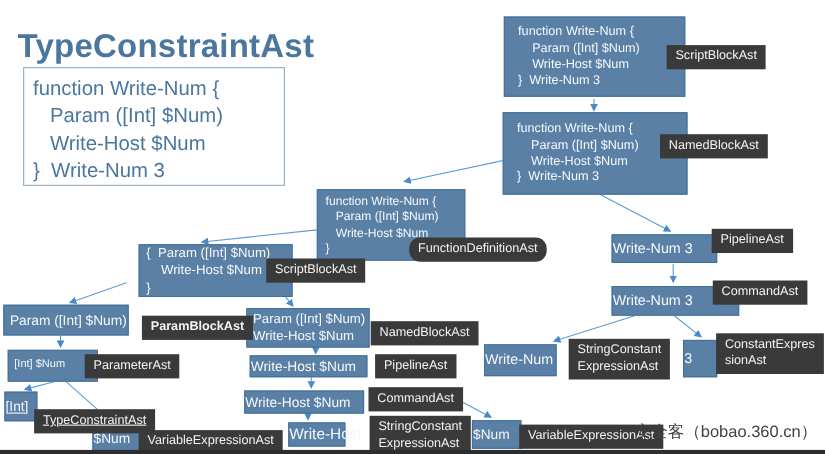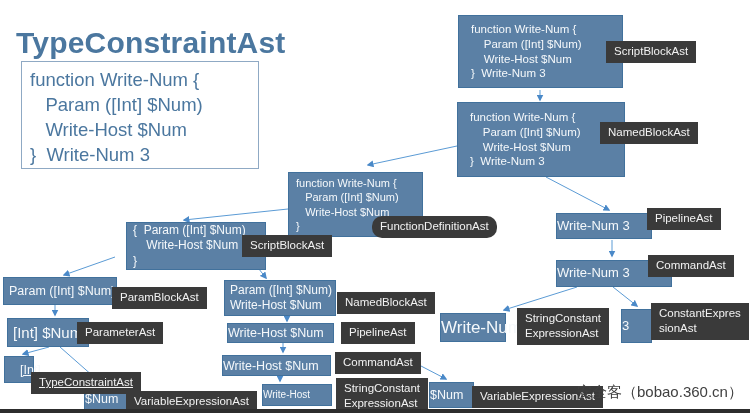--- a/index.html
+++ b/index.html
@@ -98,44 +98,44 @@
       <div class="node left" style="left: 288px; top: 172px; width: 135px; height: 65px; font-size: 11px; padding-left: 7px;">function Write-Num {
    Param ([Int] $Num)
    Write-Host $Num
 }</div>
       <div class="ast-label" style="left: 372px; top: 216px; border-radius: 10px;">FunctionDefinitionAst</div>
       <div class="node left" style="left: 115px; top: 222px; width: 140px; height: 48px; font-size: 12px; padding-left: 6px; margin-left: 11px;">{  Param ([Int] $Num)
     Write-Host $Num
 }</div>
       <div class="ast-label" style="left: 242px; top: 235px;">ScriptBlockAst</div>
       <div class="node left" style="left: 3px; top: 277px; width: 114px; height: 28px; font-size: 12.5px; padding-left: 5px;">Param ([Int] $Num)</div>
-      <div class="ast-label" style="left: 112px; top: 287px;">ParamBlockAst</div>
-      <div class="node left" style="left: 7px; top: 318px; width: 82px; height: 29px; font-size: 15px; padding-left: 5px;">[Int] $Num</div>
+      <div class="ast-label" style="left: 129px; top: 287px; font-weight: bold;">ParamBlockAst</div>
+      <div class="node left" style="left: 7px; top: 318px; width: 82px; height: 29px; font-size: 10px; padding-left: 5px;">[Int] $Num</div>
       <div class="ast-label" style="left: 77px; top: 322px;">ParameterAst</div>
-      <div class="node left" style="left: 4px; top: 356px; width: 30px; height: 27px; font-size: 12.5px; padding-left: 15px; text-decoration: underline;">[Int]</div>
+      <div class="node left" style="left: 4px; top: 356px; width: 30px; height: 27px; font-size: 12.5px; padding-left: 0; text-decoration: underline;">[Int]</div>
       <div class="ast-label" style="left: 31px; top: 372px; text-decoration: underline;">TypeConstraintAst</div>
       <div class="node center" style="left: 84px; top: 387px; width: 44px; height: 24px; font-size: 12.5px;">$Num</div>
       <div class="ast-label" style="left: 126px; top: 391px;">VariableExpressionAst</div>
       <div class="node left" style="left: 224px; top: 280px; width: 112px; height: 36px; font-size: 12px; padding-left: 5px;">Param ([Int] $Num)
 Write-Host $Num</div>
       <div class="ast-label" style="left: 337px; top: 292px;">NamedBlockAst</div>
       <div class="node center" style="left: 227px; top: 323px; width: 107px; height: 20px; font-size: 12.5px;">Write-Host $Num</div>
       <div class="ast-label" style="left: 341px; top: 322px;">PipelineAst</div>
       <div class="node center" style="left: 222px; top: 355px; width: 109px; height: 21px; font-size: 12.5px;">Write-Host $Num</div>
       <div class="ast-label" style="left: 335px; top: 352px;">CommandAst</div>
-      <div class="node center" style="left: 262px; top: 384px; width: 70px; height: 22px; font-size: 10px;">Write-Host</div>
+      <div class="node center" style="left: 262px; top: 384px; width: 52px; height: 22px; font-size: 14px;">Write-Host</div>
       <div class="ast-label" style="left: 336px; top: 378px;">StringConstant
 ExpressionAst</div>
       <div class="node center" style="left: 429px; top: 382px; width: 45px; height: 26px; font-size: 12.5px;">$Num</div>
       <div class="ast-label" style="left: 472px; top: 386px;">VariableExpressionAst</div>
       <div class="node center" style="left: 556px; top: 213px; width: 96px; height: 26px; font-size: 13px;">Write-Num 3</div>
       <div class="ast-label" style="left: 647px; top: 208px;">PipelineAst</div>
       <div class="node center" style="left: 556px; top: 260px; width: 116px; height: 27px; font-size: 13px;">Write-Num 3</div>
       <div class="ast-label" style="left: 648px; top: 255px;">CommandAst</div>
-      <div class="node center" style="left: 440px; top: 313px; width: 66px; height: 29px; font-size: 17px;">Write-Num</div>
+      <div class="node center" style="left: 440px; top: 313px; width: 66px; height: 29px; font-size: 13px;">Write-Num</div>
       <div class="ast-label" style="left: 517px; top: 308px;">StringConstant
 ExpressionAst</div>
       <div class="node center" style="left: 621px; top: 309px; width: 31px; height: 34px; font-size: 13px;">3</div>
       <div class="ast-label" style="left: 651px; top: 303px;">ConstantExpres
 sionAst</div>
     </div>
 
   <div class="bottom-bar"></div>
   <div class="watermark">安全客（bobao.360.cn）</div>
 </div>

